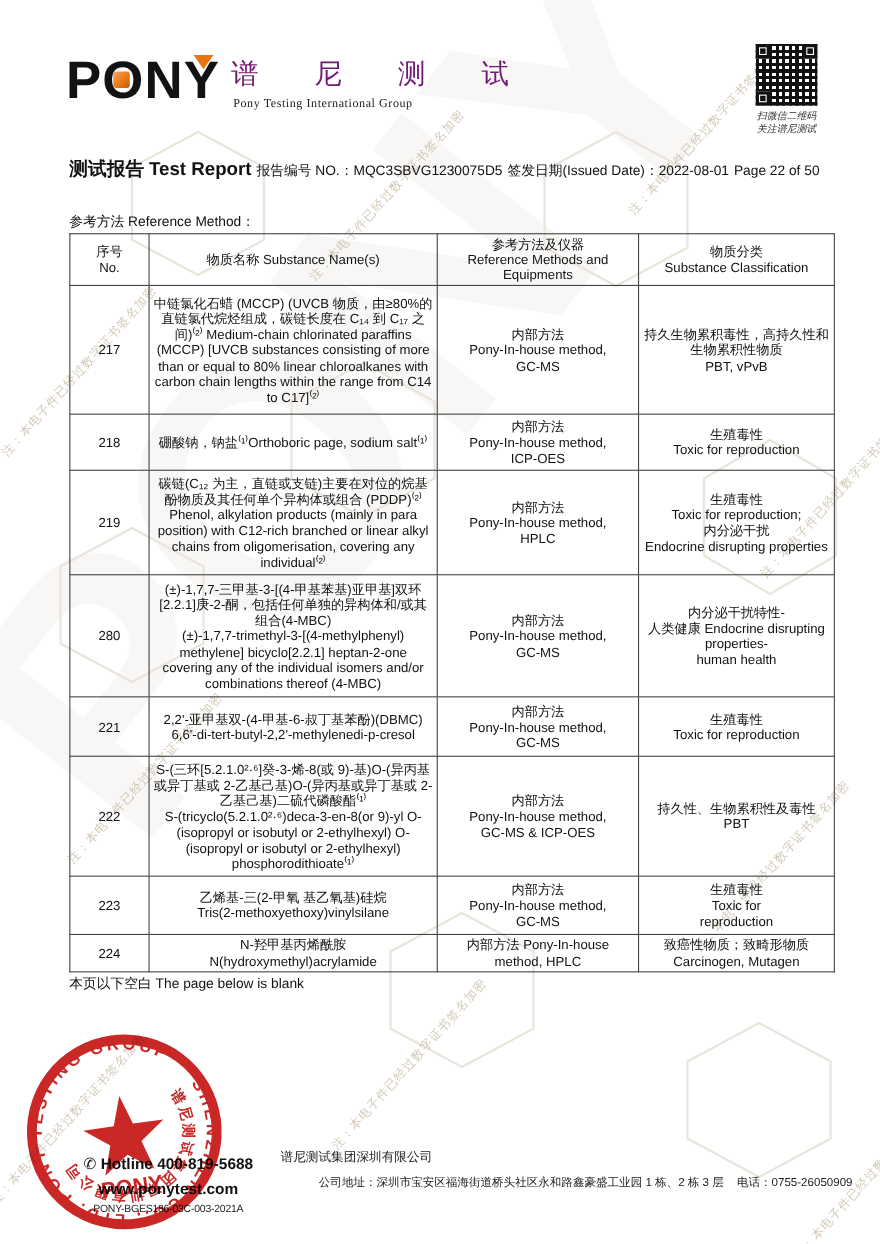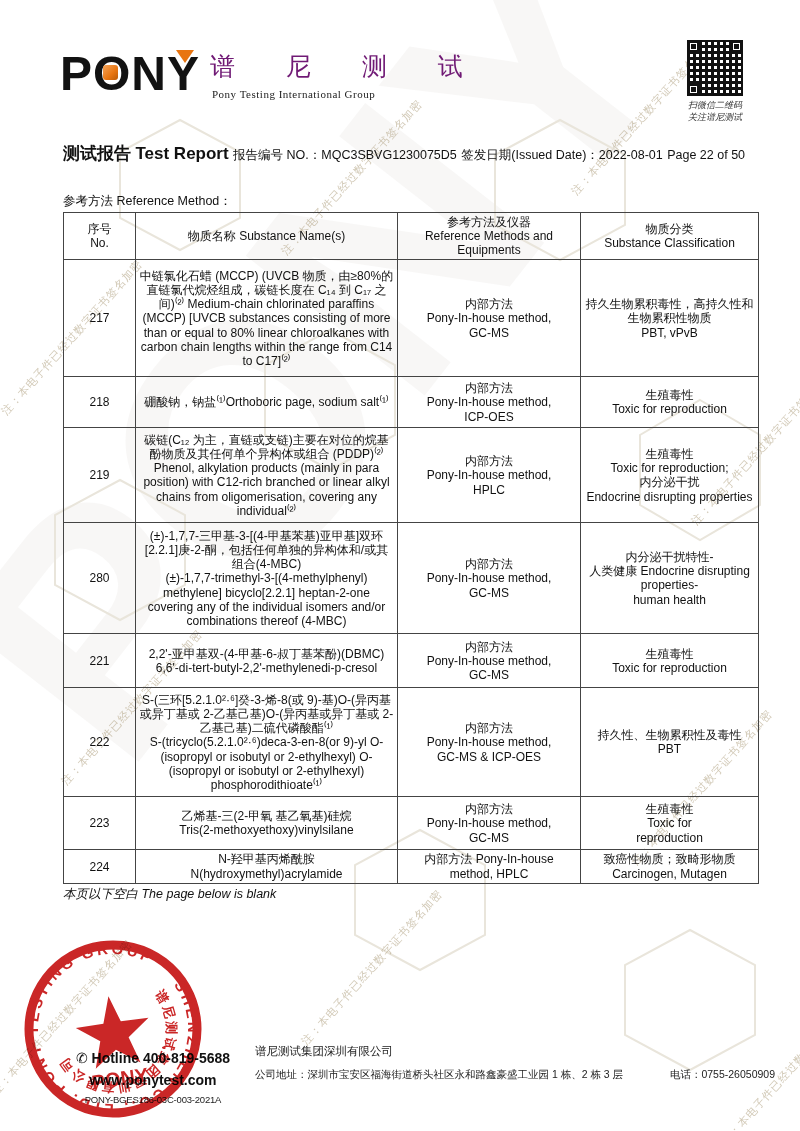--- a/index.html
+++ b/index.html
@@ -111,32 +111,32 @@
     color: #111;
     font-weight: 400;
   }
   col.c-no { width: 72px; }
   col.c-name { width: 262px; }
   col.c-method { width: 183px; }
   col.c-class { width: 178px; }
   
   .below-note {
     position: absolute; left: 63px; top: 886px; z-index: 2;
-    font-size: 12.5px; color: #111; font-style: italic;
+    font-size: 12.5px; color: #111;
   }
   
   .footer { position: absolute; left: 0; top: 1040px; width: 800px; z-index: 2; }
   .foot-left { position: absolute; left: 58px; top: 10px; width: 190px; text-align: center; }
   .hotline { font-size: 14px; font-weight: 700; color: #111; white-space: nowrap; }
   .phone-ic { font-size: 14px; font-weight: 400; }
   .website { font-size: 14px; font-weight: 700; color: #111; margin-top: 6px; }
   .doc-code { font-size: 9.5px; color: #222; margin-top: 6px; letter-spacing: -0.2px; }
   .foot-right { position: absolute; left: 255px; top: 4px; width: 520px; }
   .company { font-size: 11.5px; color: #222; margin-bottom: 9px; }
-  .addr-row { display: flex; justify-content: space-between; font-size: 10.5px; color: #222; margin-bottom: 7px; }
+  .addr-row { display: flex; justify-content: flex-end; font-size: 10.5px; color: #222; margin-bottom: 7px; }
   .addr-row .telfax { white-space: nowrap; margin-left: 12px; }
   
   .stamp {
     position: absolute; left: 22px; top: 938px; width: 182px; height: 182px;
     z-index: 3; pointer-events: none;
     mix-blend-mode: multiply; opacity: 0.92;
     transform: rotate(-8deg);
   }
 </style>
 </head>

